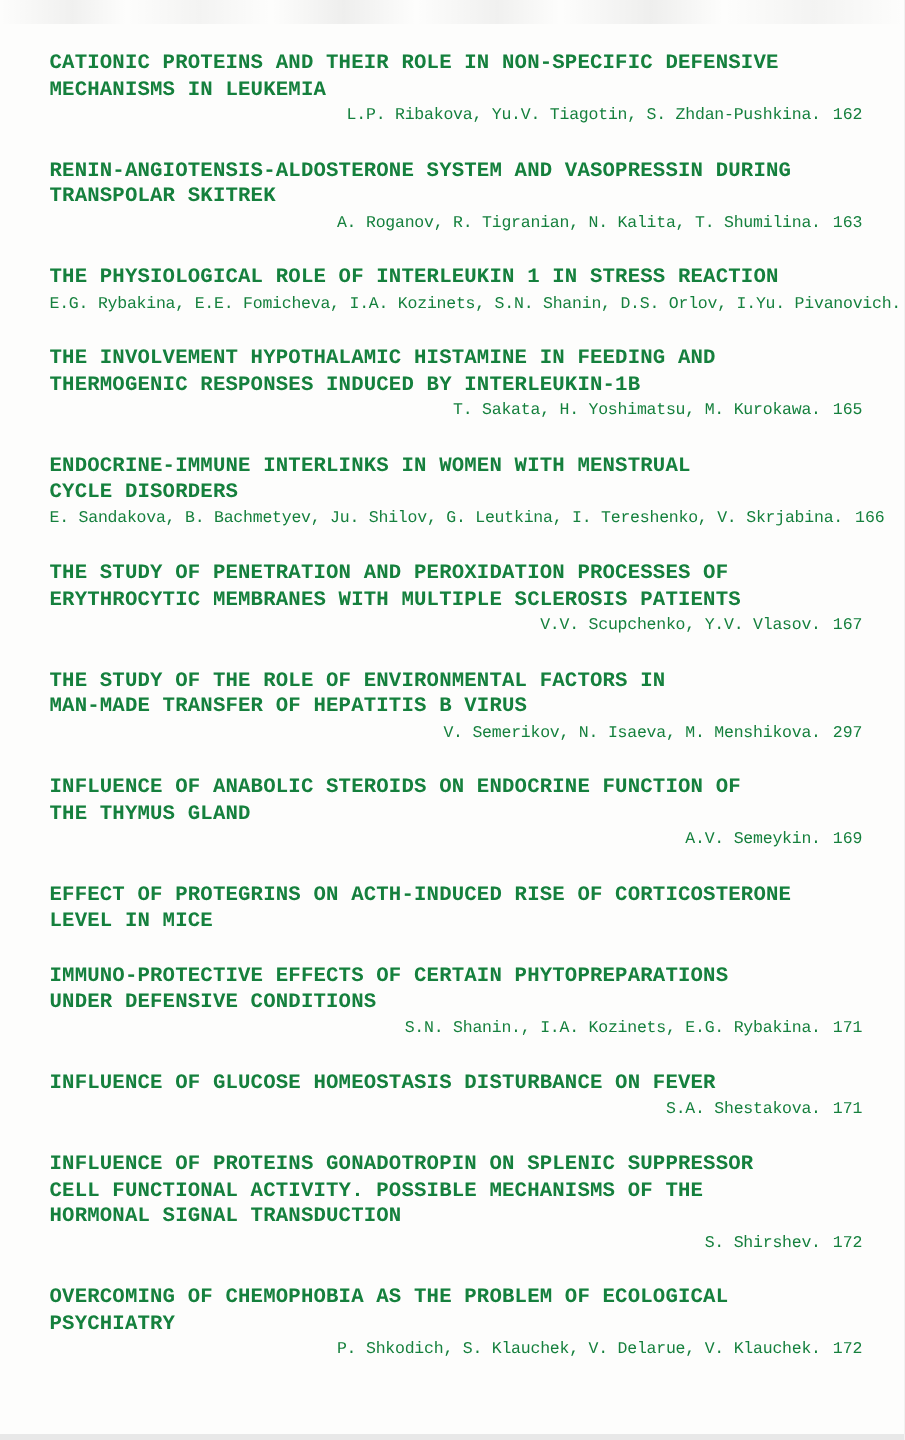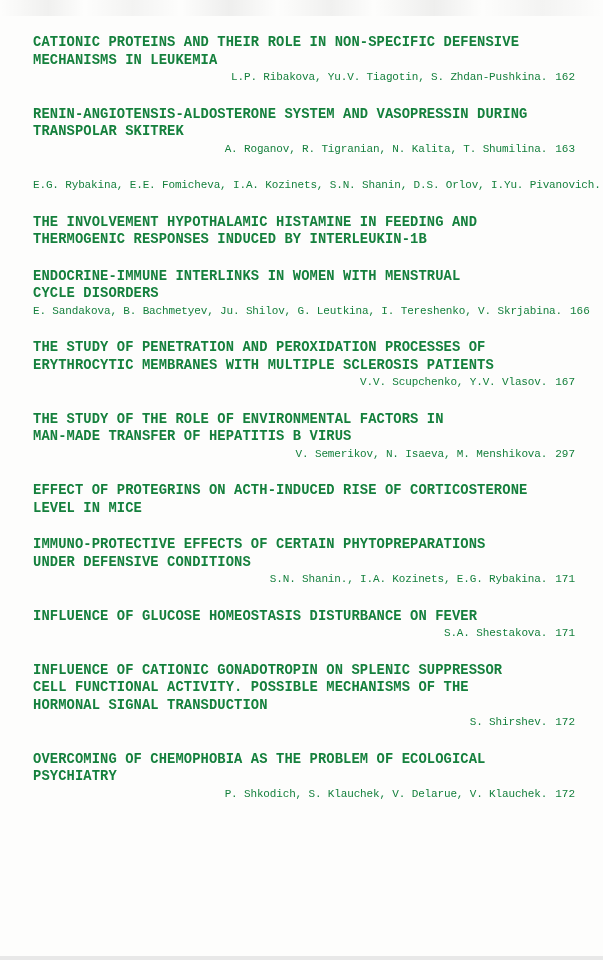--- a/index.html
+++ b/index.html
@@ -80,29 +80,34 @@
   <div class="toc-entry">
     <div class="entry-title">RENIN-ANGIOTENSIS-ALDOSTERONE SYSTEM AND VASOPRESSIN DURING
 TRANSPOLAR SKITREK</div>
     <div class="entry-byline">
       <span class="entry-authors">A. Roganov, R. Tigranian, N. Kalita, T. Shumilina.</span>
       <span class="entry-page-num">163</span>
     </div>
   </div>
 
   <div class="toc-entry">
+    <div class="entry-title">THE PHYSIOLOGICAL ROLE OF INTERLEUKIN 1 IN STRESS REACTION</div>
     <div class="entry-byline">
       <span class="entry-authors">E.G. Rybakina, E.E. Fomicheva, I.A. Kozinets, S.N. Shanin, D.S. Orlov, I.Yu. Pivanovich.</span>
       <span class="entry-page-num">164</span>
     </div>
   </div>
 
   <div class="toc-entry">
     <div class="entry-title">THE INVOLVEMENT HYPOTHALAMIC HISTAMINE IN FEEDING AND
 THERMOGENIC RESPONSES INDUCED BY INTERLEUKIN-1B</div>
+    <div class="entry-byline">
+      <span class="entry-authors">T. Sakata, H. Yoshimatsu, M. Kurokawa.</span>
+      <span class="entry-page-num">165</span>
+    </div>
   </div>
 
   <div class="toc-entry">
     <div class="entry-title">ENDOCRINE-IMMUNE INTERLINKS IN WOMEN WITH MENSTRUAL
 CYCLE DISORDERS</div>
     <div class="entry-byline">
       <span class="entry-authors">E. Sandakova, B. Bachmetyev, Ju. Shilov, G. Leutkina, I. Tereshenko, V. Skrjabina.</span>
       <span class="entry-page-num">166</span>
     </div>
   </div>
@@ -118,20 +123,28 @@
 
   <div class="toc-entry">
     <div class="entry-title">THE STUDY OF THE ROLE OF ENVIRONMENTAL FACTORS IN
 MAN-MADE TRANSFER OF HEPATITIS B VIRUS</div>
     <div class="entry-byline">
       <span class="entry-authors">V. Semerikov, N. Isaeva, M. Menshikova.</span>
       <span class="entry-page-num">297</span>
     </div>
   </div>
 
+  <div class="toc-entry">
+    <div class="entry-title">INFLUENCE OF ANABOLIC STEROIDS ON ENDOCRINE FUNCTION OF
+THE THYMUS GLAND</div>
+    <div class="entry-byline">
+      <span class="entry-authors">A.V. Semeykin.</span>
+      <span class="entry-page-num">169</span>
+    </div>
+  </div>
 
   <div class="toc-entry">
     <div class="entry-title">EFFECT OF PROTEGRINS ON ACTH-INDUCED RISE OF CORTICOSTERONE
 LEVEL IN MICE</div>
   </div>
 
   <div class="toc-entry">
     <div class="entry-title">IMMUNO-PROTECTIVE EFFECTS OF CERTAIN PHYTOPREPARATIONS
 UNDER DEFENSIVE CONDITIONS</div>
     <div class="entry-byline">
@@ -142,21 +155,21 @@
 
   <div class="toc-entry">
     <div class="entry-title">INFLUENCE OF GLUCOSE HOMEOSTASIS DISTURBANCE ON FEVER</div>
     <div class="entry-byline">
       <span class="entry-authors">S.A. Shestakova.</span>
       <span class="entry-page-num">171</span>
     </div>
   </div>
 
   <div class="toc-entry">
-    <div class="entry-title">INFLUENCE OF CATIONIC GONADOTROPIN ON SPLENIC SUPPRESSOR
+    <div class="entry-title">INFLUENCE OF PROTEINS GONADOTROPIN ON SPLENIC SUPPRESSOR
 CELL FUNCTIONAL ACTIVITY. POSSIBLE MECHANISMS OF THE
 HORMONAL SIGNAL TRANSDUCTION</div>
     <div class="entry-byline">
       <span class="entry-authors">S. Shirshev.</span>
       <span class="entry-page-num">172</span>
     </div>
   </div>
 
   <div class="toc-entry">
     <div class="entry-title">OVERCOMING OF CHEMOPHOBIA AS THE PROBLEM OF ECOLOGICAL

